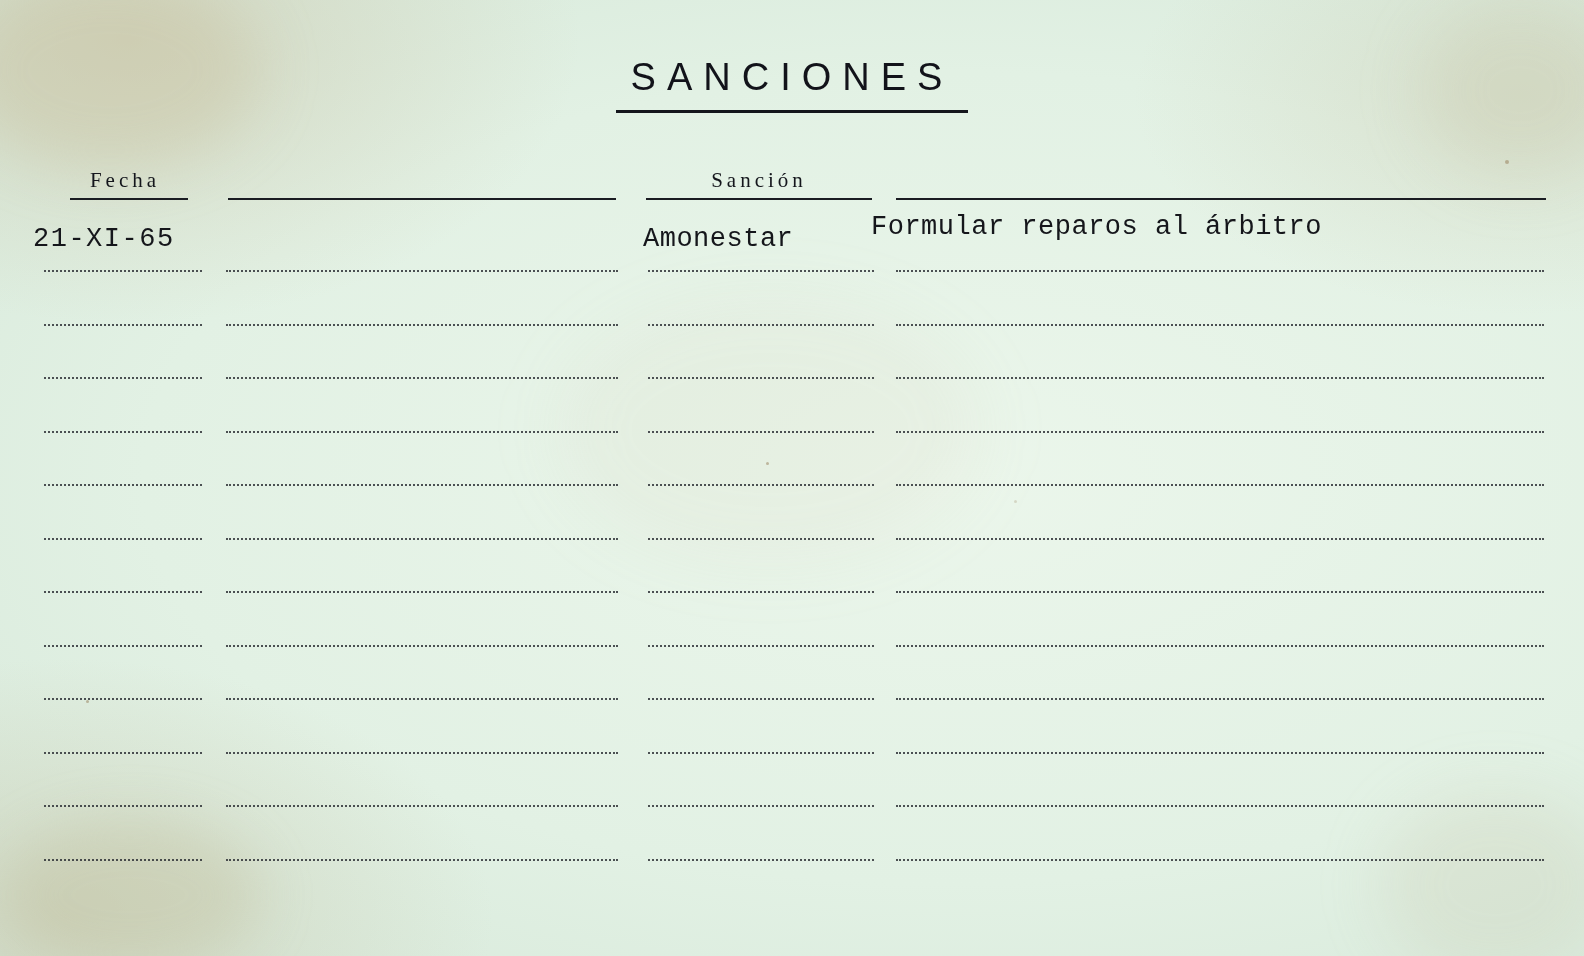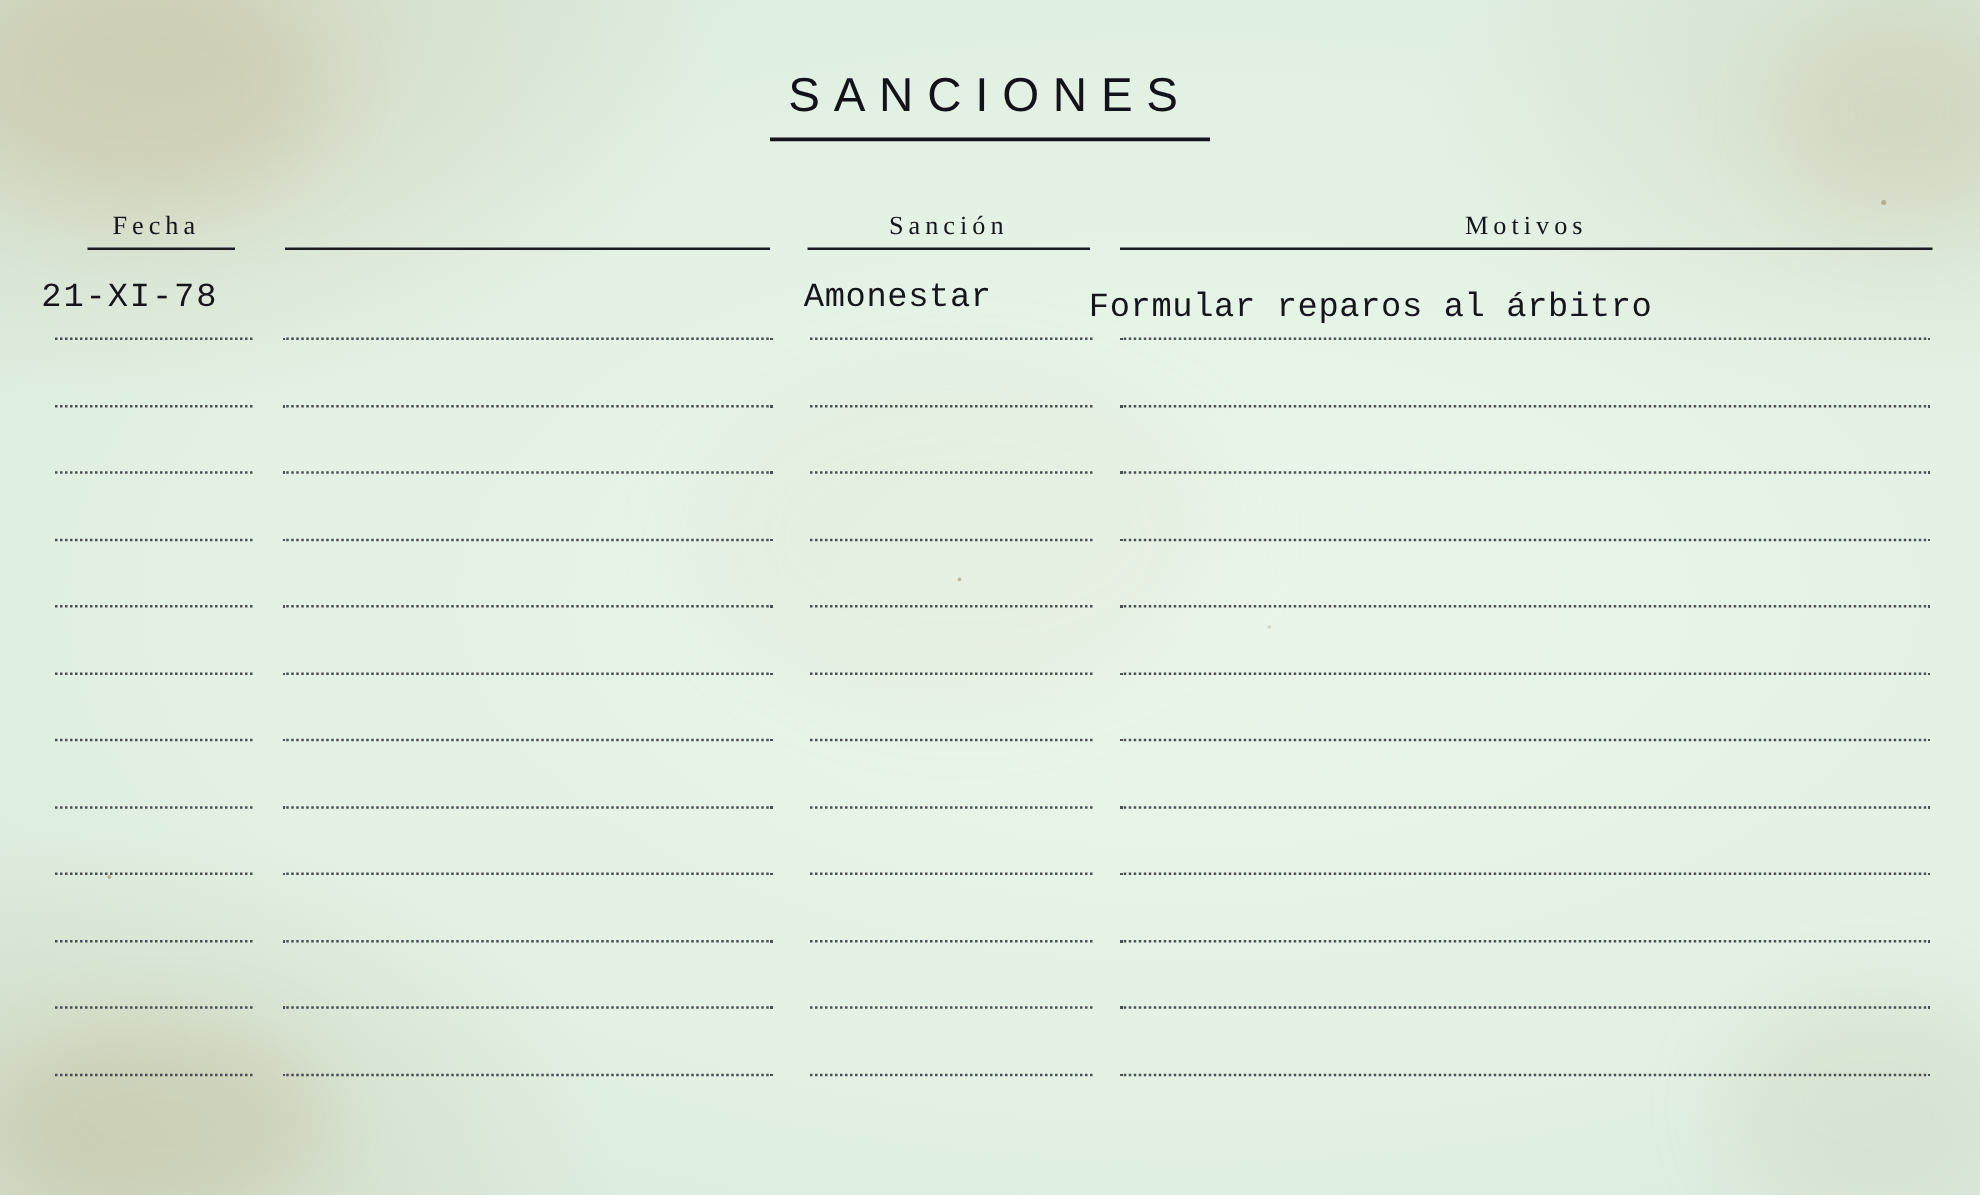--- a/index.html
+++ b/index.html
@@ -120,26 +120,25 @@
   <div id="title-rule"></div>
 
   <div class="col-head" style="left:40px; top:168px; width:170px;">Fecha</div>
   <div class="head-rule" style="left:70px; top:198px; width:118px;"></div>
 
   <div class="head-rule" style="left:228px; top:198px; width:388px;"></div>
 
   <div class="col-head" style="left:646px; top:168px; width:226px;">Sanción</div>
   <div class="head-rule" style="left:646px; top:198px; width:226px;"></div>
 
-  <div class="col-head" style="left:896px; top:168px; width:650px;">Motivos</div>
   <div class="head-rule" style="left:896px; top:198px; width:650px;"></div>
 
-  <div class="typed fecha" style="left:33px; top:224px;">21-XI-78</div>
+  <div class="typed fecha" style="left:33px; top:224px;">21-XI-65</div>
   <div class="typed" style="left:643px; top:224px;">Amonestar</div>
-  <div class="typed" style="left:871px; top:232px;">Formular reparos al árbitro</div>
+  <div class="typed" style="left:871px; top:212px;">Formular reparos al árbitro</div>
 
   <div id="rows">
       <div class="rule" style="left: 44px; top: 270px; width: 158px;"></div>
       <div class="rule" style="left: 226px; top: 270px; width: 392px;"></div>
       <div class="rule" style="left: 648px; top: 270px; width: 226px;"></div>
       <div class="rule" style="left: 896px; top: 270px; width: 648px;"></div>
       <div class="rule" style="left: 44px; top: 324px; width: 158px;"></div>
       <div class="rule" style="left: 226px; top: 324px; width: 392px;"></div>
       <div class="rule" style="left: 648px; top: 324px; width: 226px;"></div>
       <div class="rule" style="left: 896px; top: 324px; width: 648px;"></div>

